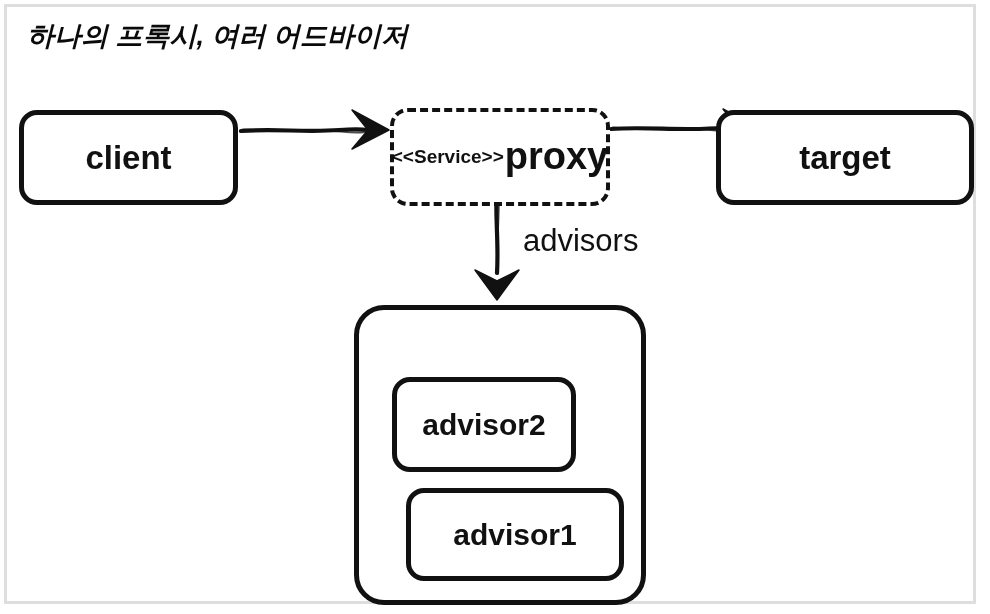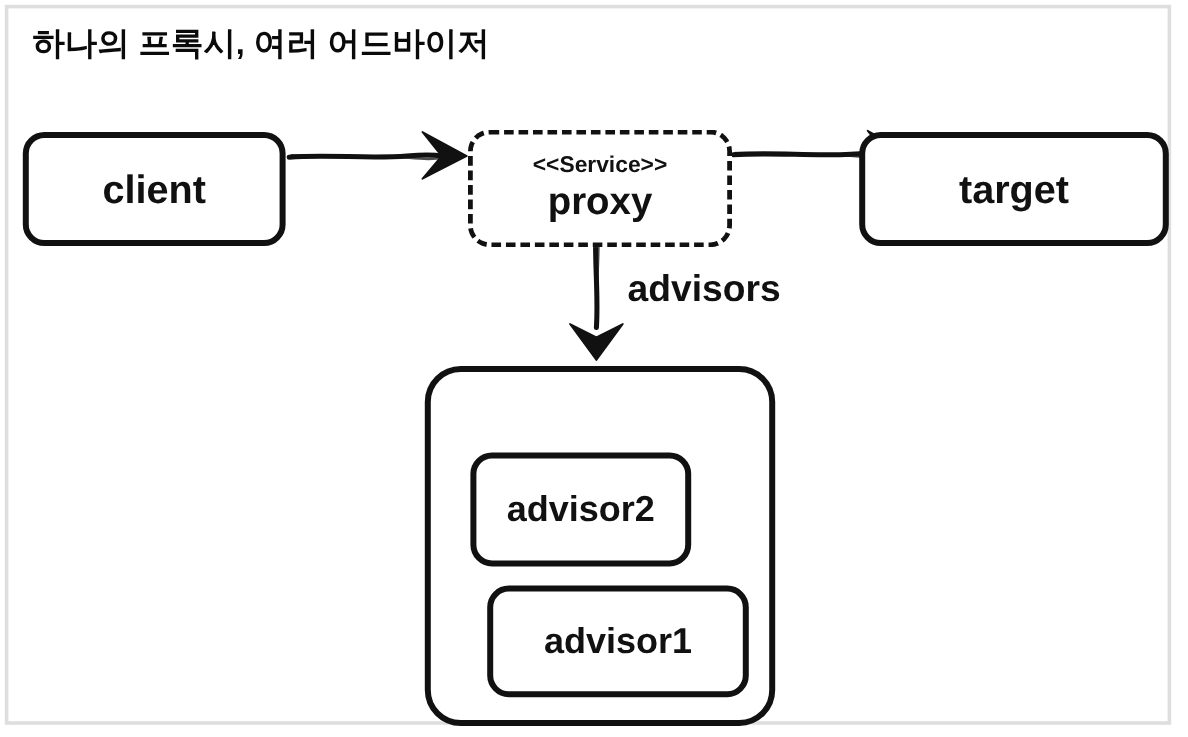--- a/index.html
+++ b/index.html
@@ -29,51 +29,52 @@
     background: var(--bg);
   }
   .title {
     position: absolute;
     left: 20px;
     top: 11px;
     font-size: 27px;
     font-weight: bold;
     color: #0a0a0a;
     white-space: nowrap;
+    font-style: italic;
   }
   .node {
     position: absolute;
     display: flex;
     align-items: center;
     justify-content: center;
     background: var(--bg);
     border: 5px solid var(--ink);
     border-radius: 18px;
     color: var(--ink);
     font-weight: bold;
     font-size: 33px;
     text-align: center;
     margin-top: 28px;
   }
   .node-client { left: 12px;  top: 75px; width: 219px; height: 95px; }
   .node-target { left: 709px; top: 75px; width: 258px; height: 95px; }
   .node-proxy {
     left: 383px; top: 73px; width: 220px; height: 98px;
     border: 4px dashed var(--ink);
-    flex-direction: column;
+    flex-direction: row;
     gap: 1px;
   }
   .stereotype { font-size: 19px; font-weight: bold; line-height: 1.1; }
-  .proxy-label { font-size: 32px; font-weight: bold; line-height: 1.1; }
+  .proxy-label { font-size: 38px; font-weight: bold; line-height: 1.1; }
   .edge-label {
     position: absolute;
     left: 516px;
     top: 216px;
     font-size: 31px;
-    font-weight: bold;
+    font-weight: normal;
     color: var(--ink);
     white-space: nowrap;
   }
   .advisors-container {
     position: absolute;
     left: 347px;
     top: 298px;
     width: 292px;
     height: 300px;
     border: 5px solid var(--ink);

